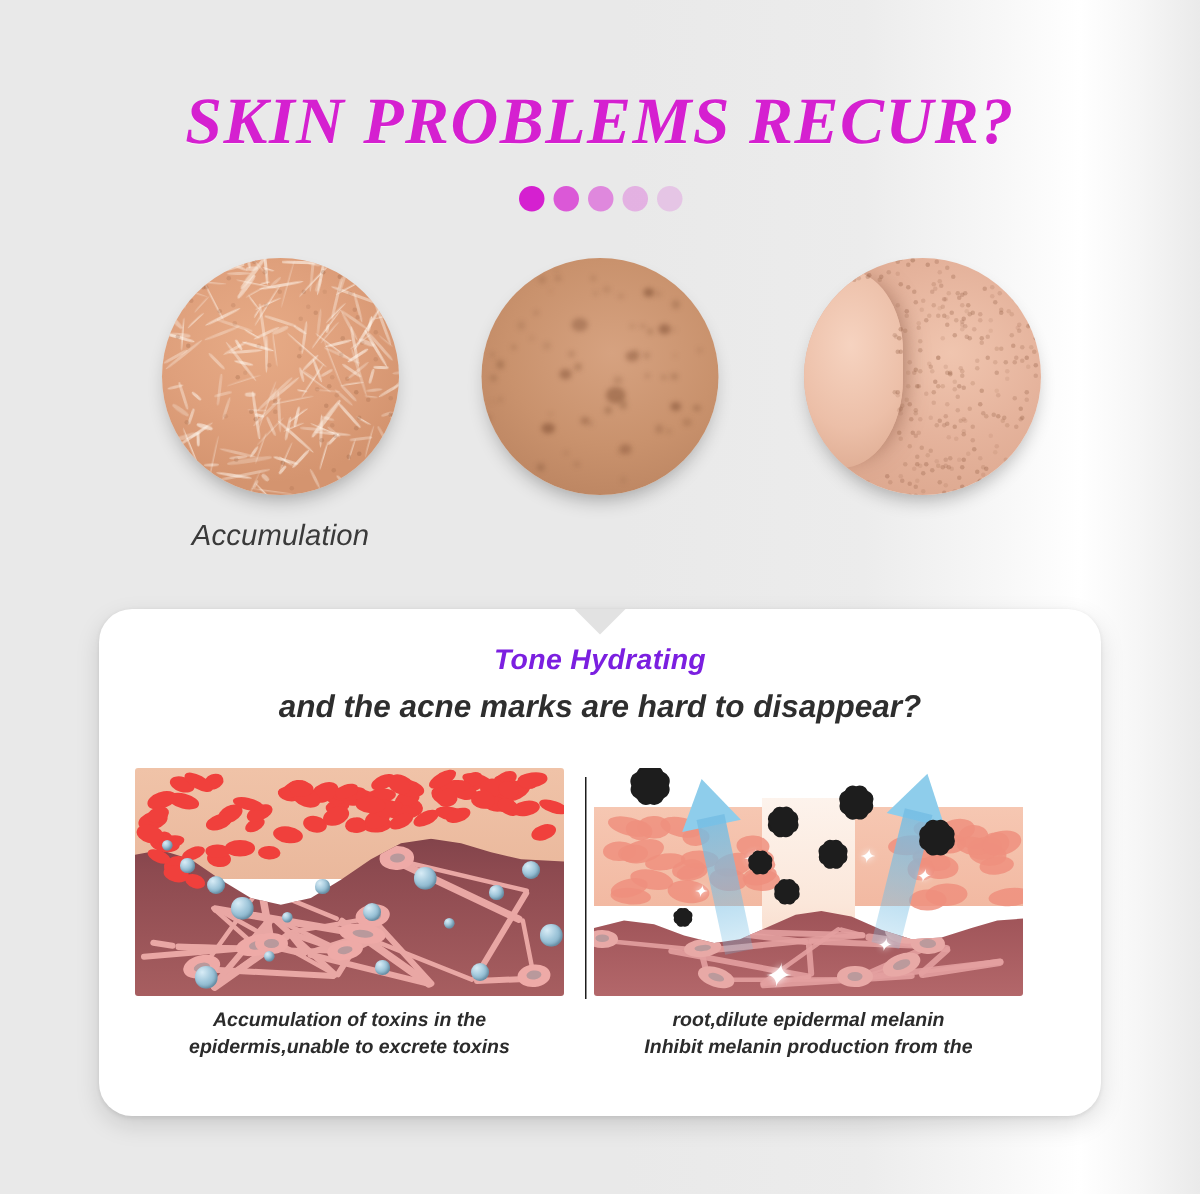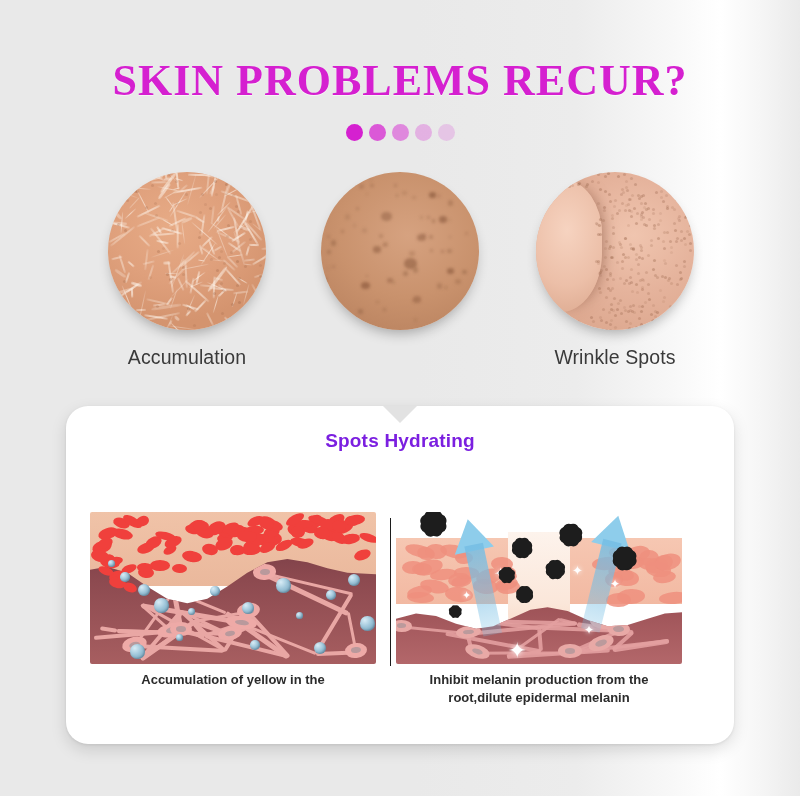--- a/index.html
+++ b/index.html
@@ -4,21 +4,21 @@
 <style>
   html,body{margin:0;padding:0;}
   body{
     width:800px;height:796px;overflow:hidden;position:relative;
     font-family:"Liberation Sans",sans-serif;
     background:
       linear-gradient(90deg,
         #e9e9e9 0%, #e9e9e9 52%, #ececec 72%, #f8f8f8 84%,
         #ffffff 90%, #f6f6f6 95%, #eaeaea 100%);
   }
-  .stage{position:absolute;inset:0;}
+  .stage{position:absolute;inset:0;font-style:italic;}
 
   
   .title{
     position:absolute;left:0;right:0;top:55px;text-align:center;
     font-family:"Liberation Serif",serif;
     font-size:44px;font-weight:700;letter-spacing:1px;
     color:#d520d0;
     text-shadow:0 1px 0 rgba(255,255,255,.6);
     white-space:nowrap;
   }
@@ -896,31 +896,31 @@
           <div class="pore" style="left: 100.273px; top: 119.07px; opacity: 0.325188;"></div>
           <div class="pore" style="left: 91.7155px; top: 25.5714px; opacity: 0.632379;"></div>
           <div class="pore" style="left: 88.2474px; top: 137.377px; opacity: 0.445416;"></div>
           <div class="pore" style="left: 103.821px; top: 76.8551px; opacity: 0.58116;"></div>
           <div class="pore" style="left: 62.4308px; top: 114.953px; opacity: 0.717426;"></div>
           <div class="pore" style="left: 152.935px; top: 143.542px; opacity: 0.289795;"></div>
           <div class="pore" style="left: 20.7184px; top: 142.187px; opacity: 0.582213;"></div>
           <div class="pore" style="left: 139.058px; top: 68.3444px; opacity: 0.614558;"></div>
           <div class="pore" style="left: 112.052px; top: 126.402px; opacity: 0.765064;"></div>
         </div>
-      <div class="clabel">Wrinkle Spots</div>
     </div>
 
   </div>
 
   <div class="card">
     <div class="notch"></div>
 
-    <div class="after">Spots Hydrating</div>
+    <div class="after">Tone Hydrating</div>
 
     <div class="lede">
+      <div>and the acne marks are hard to disappear?</div>
     </div>
 
     <div class="panels">
 
       <div class="panel left">
         <div class="illus ill-l" id="illL">
             <div class="epi" style=""></div>
             <div class="derm" style="">
               <div class="fib" style="left: 174.786px; top: 59.6513px; width: 92.139px; height: 4.78072px; transform: rotate(25.3503deg);"></div>
               <div class="fib" style="left: 174.786px; top: 59.6513px; width: 89.6409px; height: 3.46438px; transform: rotate(13.2418deg);"></div>
@@ -1080,21 +1080,22 @@
             <div class="drop" style="left: 206px; top: 100px; width: 7px; height: 7px;"></div>
             <div class="drop" style="left: 236px; top: 78px; width: 9.5px; height: 9.5px;"></div>
             <div class="drop" style="left: 258px; top: 62px; width: 12px; height: 12px;"></div>
             <div class="drop" style="left: 270px; top: 104px; width: 14.5px; height: 14.5px;"></div>
             <div class="drop" style="left: 86px; top: 122px; width: 7px; height: 7px;"></div>
             <div class="drop" style="left: 160px; top: 128px; width: 9.5px; height: 9.5px;"></div>
             <div class="drop" style="left: 224px; top: 130px; width: 12px; height: 12px;"></div>
             <div class="drop" style="left: 40px; top: 132px; width: 14.5px; height: 14.5px;"></div>
           </div>
         <div class="pcap">
-          <div>Accumulation of yellow in the</div>
+          <div>Accumulation of toxins in the</div>
+          <div>epidermis,unable to excrete toxins</div>
         </div>
       </div>
 
       <div class="divider"></div>
 
       <div class="panel right">
         <div class="illus ill-r" id="illR">
           <div class="epi"></div>
           <div class="follicle"></div>
           <div class="derm">
@@ -1198,21 +1199,21 @@
             <div class="germ" style="left: 222px; top: 40px; width: 14px; height: 14px; z-index: 5;"></div>
             <div class="germ" style="left: 56px; top: 96px; width: 7px; height: 7px; z-index: 5;"></div>
             <div class="spark" style="left: 98px; top: 54px; font-size: 16px; z-index: 4;">✦</div>
             <div class="spark" style="left: 176px; top: 52px; font-size: 13px; z-index: 4;">✦</div>
             <div class="spark" style="left: 112px; top: 128px; font-size: 22px; z-index: 4;">✦</div>
             <div class="spark" style="left: 188px; top: 112px; font-size: 12px; z-index: 4;">✦</div>
             <div class="spark" style="left: 66px; top: 78px; font-size: 11px; z-index: 4;">✦</div>
             <div class="spark" style="left: 214px; top: 66px; font-size: 12px; z-index: 4;">✦</div>
           </div>
         <div class="pcap">
+          <div>root,dilute epidermal melanin</div>
           <div>Inhibit melanin production from the</div>
-          <div>root,dilute epidermal melanin</div>
         </div>
       </div>
 
     </div>
   </div>
 
 </div>
 
 </body></html>

